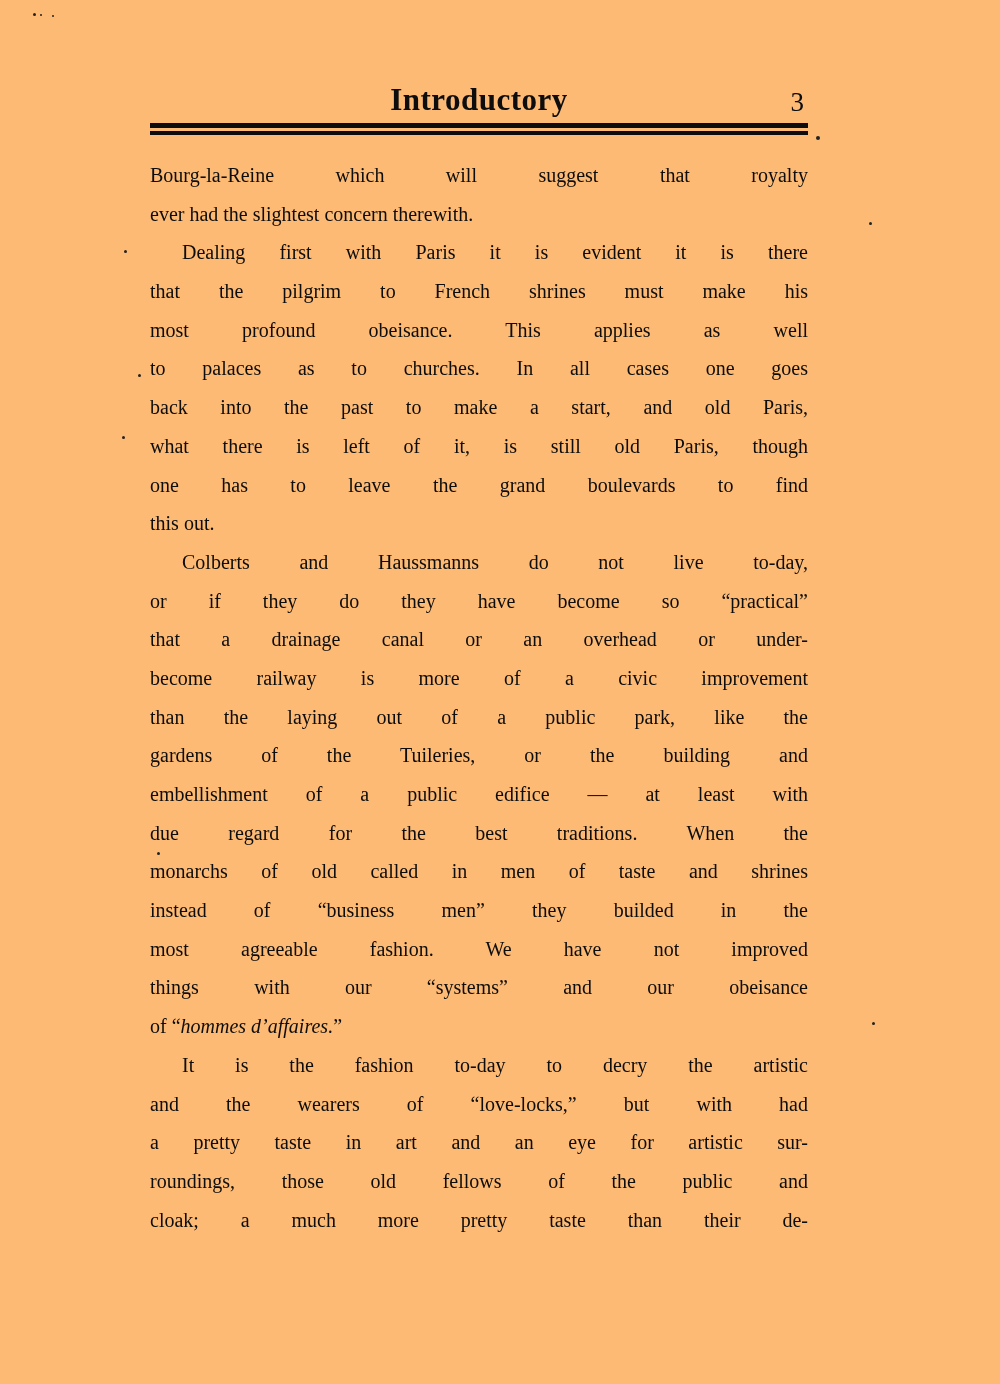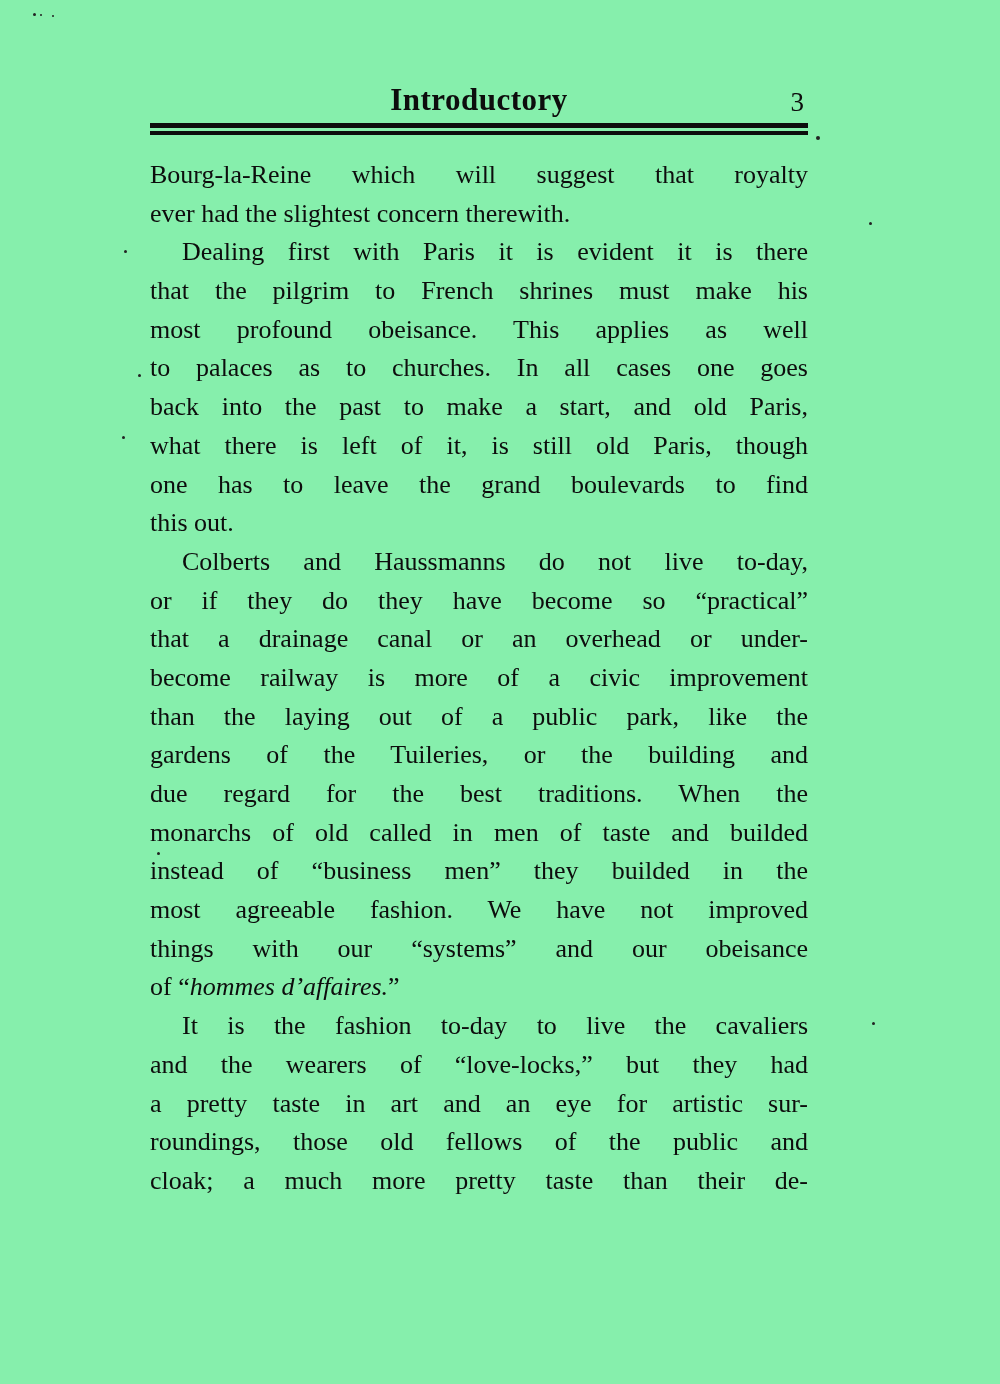--- a/index.html
+++ b/index.html
@@ -6,21 +6,21 @@
   body {
     width: 1000px; height: 1384px;
     background: #ffffff;
     font-family: "Liberation Serif", "DejaVu Serif", serif;
     color: #0d0d0d;
     position: relative;
     overflow: hidden;
   }
   .page {
     position: absolute; inset: 0;
-    background: #86efac;
+    background: #fdba74;
   }
   .content {
     position: absolute;
     left: 150px; top: 82px;
     width: 658px;
   }
   .header-row {
     position: relative;
     height: 36px;
   }
@@ -39,21 +39,21 @@
   }
   .double-rule {
     margin-top: 5px;
     height: 3px;
     border-top: 5px solid #0d0d0d;
     border-bottom: 4px solid #0d0d0d;
     width: 100%;
   }
   .text-block {
     margin-top: 21px;
-    font-size: 26px;
+    font-size: 20px;
   }
   .line {
     line-height: 38.7px;
     height: 38.7px;
     text-align: justify;
     text-align-last: justify;
     white-space: nowrap;
     overflow: visible;
   }
   .line.last { text-align-last: left; white-space: normal; }
@@ -104,29 +104,30 @@
           <div class="line">one has to leave the grand boulevards to find</div>
           <div class="line last">this out.</div>
         </div>
         <div class="paragraph">
           <div class="line first-indent">Colberts and Haussmanns do not live to-day,</div>
           <div class="line">or if they do they have become so “practical”</div>
           <div class="line">that a drainage canal or an overhead or under-</div>
           <div class="line">become railway is more of a civic improvement</div>
           <div class="line">than the laying out of a public park, like the</div>
           <div class="line">gardens of the Tuileries, or the building and</div>
+          <div class="line">embellishment of a public edifice — at least with</div>
           <div class="line">due regard for the best traditions.  When the</div>
-          <div class="line">monarchs of old called in men of taste and builded</div>
+          <div class="line">monarchs of old called in men of taste and shrines</div>
           <div class="line">instead of “business men” they builded in the</div>
           <div class="line">most agreeable fashion.  We have not improved</div>
           <div class="line">things with our “systems” and our obeisance</div>
           <div class="line last"><span>of “</span><span class="italic">hommes d’affaires.</span><span>”</span></div>
         </div>
         <div class="paragraph">
-          <div class="line first-indent">It is the fashion to-day to live the cavaliers</div>
-          <div class="line">and the wearers of “love-locks,” but they had</div>
+          <div class="line first-indent">It is the fashion to-day to decry the artistic</div>
+          <div class="line">and the wearers of “love-locks,” but with had</div>
           <div class="line">a pretty taste in art and an eye for artistic sur-</div>
           <div class="line">roundings, those old fellows of the public and</div>
           <div class="line">cloak; a much more pretty taste than their de-</div>
         </div>
       </div>
   </div>
 </div>
 
 </body></html>

